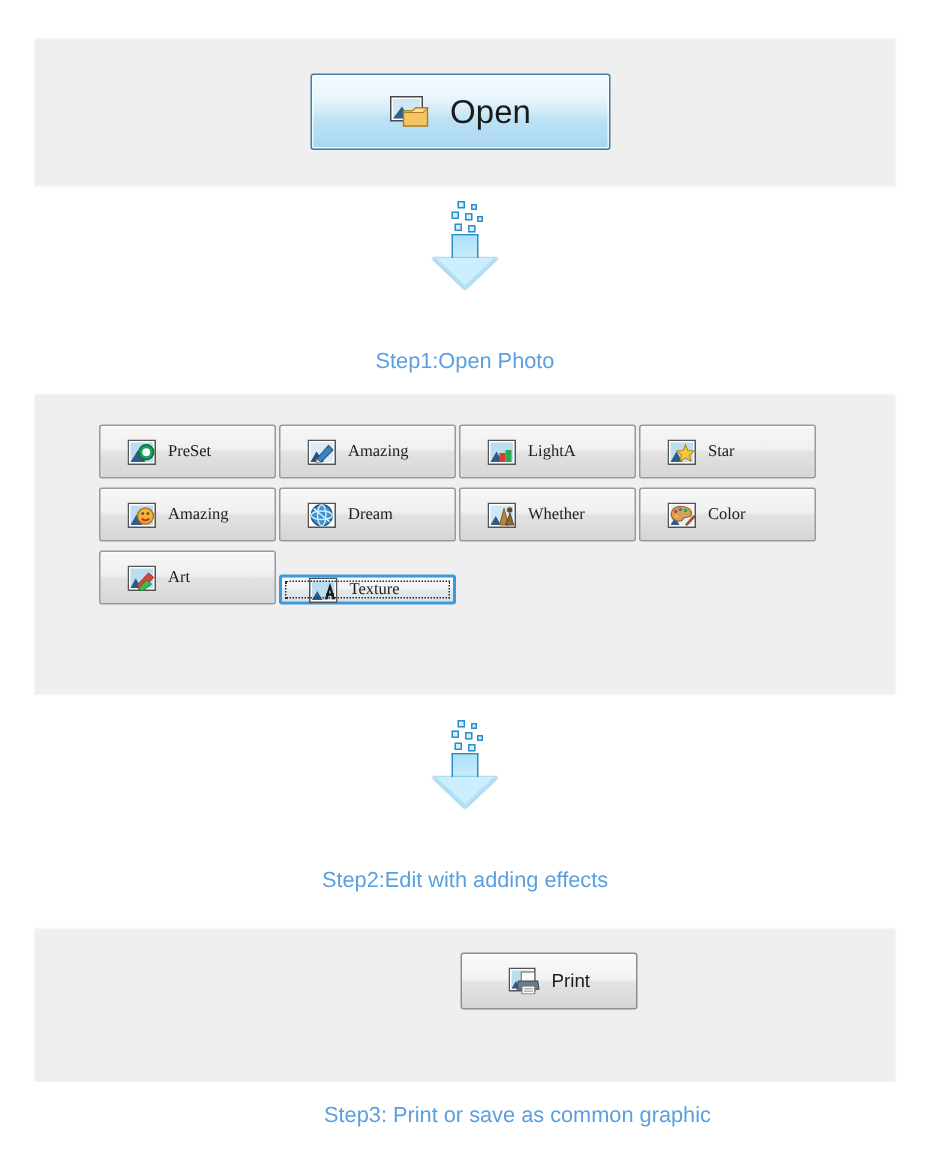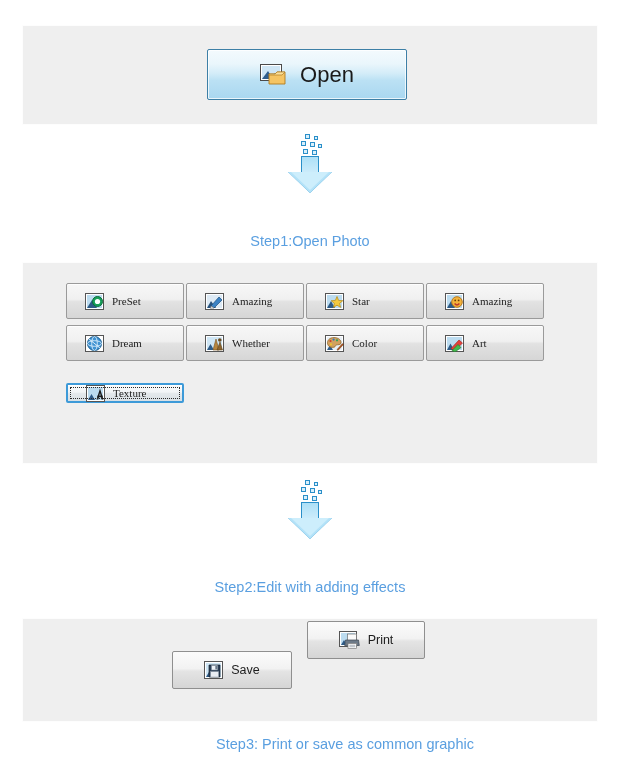--- a/index.html
+++ b/index.html
@@ -158,21 +158,21 @@
     border-radius: 2px;
     background: linear-gradient(to bottom,
         #fbfbfb 0%, #f2f2f2 46%, #e4e4e4 53%, #d5d5d5 100%);
     display: flex;
     align-items: center;
     justify-content: center;
     gap: 8px;
     cursor: pointer;
   }
   #btn-save  { left: 172px; top: 651px; width: 120px; }
-  #btn-print { left: 307px; top: 621px; width: 118px; }
+  #btn-print { left: 307px; top: 635px; width: 118px; }
   .out-btn .out-label {
     font-size: 12.5px;
     color: #1d1d1d;
     font-family: "Liberation Sans", sans-serif;
   }
 
   .icon { display: inline-block; line-height: 0; }
 </style>
 </head>
 <body>
@@ -236,20 +236,32 @@
           <rect x="0.5" y="0.5" width="18" height="16" fill="#ffffff" stroke="#555"></rect>
           <rect x="2" y="2" width="15" height="13" fill="#ddeaf5"></rect>
           <path d="M2 15 L6 8 L11 15 Z" fill="#27527d"></path>
           <path d="M6 13 L14 4 L17 7 L9 15 Z" fill="#3b82c4" stroke="#1d4f7c" stroke-width="0.7"></path>
           <path d="M6 13 L9 15 L5.5 15.5 Z" fill="#e8e8e8" stroke="#777" stroke-width="0.5"></path>
         </svg>
       </span>
       <span class="fx-label">Amazing</span>
     </div>
 
+    <div class="fx-btn">
+      <span class="icon">
+        <svg width="19" height="17" viewBox="0 0 19 17">
+          <rect x="0.5" y="0.5" width="18" height="16" fill="#ffffff" stroke="#555"></rect>
+          <rect x="2" y="2" width="15" height="13" fill="#bcdcf0"></rect>
+          <path d="M2 15 L6 8 L10 15 Z" fill="#2e5b87"></path>
+          <rect x="8" y="9" width="4" height="6" fill="#d83b30"></rect>
+          <rect x="12" y="7" width="4" height="8" fill="#2da94e"></rect>
+        </svg>
+      </span>
+      <span class="fx-label">LightA</span>
+    </div>
 
     <div class="fx-btn">
       <span class="icon">
         <svg width="19" height="17" viewBox="0 0 19 17">
           <rect x="0.5" y="0.5" width="18" height="16" fill="#ffffff" stroke="#555"></rect>
           <rect x="2" y="2" width="15" height="13" fill="#bcdcf0"></rect>
           <path d="M2 15 L6 8 L10 15 Z" fill="#2e5b87"></path>
           <path d="M12 3.5 L13.6 7.4 L17.8 7.7 L14.6 10.4 L15.6 14.4 L12 12.2 L8.4 14.4 L9.4 10.4 L6.2 7.7 L10.4 7.4 Z" fill="#f3c93f" stroke="#b48714" stroke-width="0.7"></path>
         </svg>
       </span>
@@ -359,34 +371,20 @@
         <span class="arrow-shaft"></span>
         <span class="arrow-head"></span>
         <span class="arrow-head-inner"></span>
       </div>
     </div>
     <div class="step-label">Step2:Edit with adding effects</div>
   </div>
 
   <div class="panel" id="panel-output"></div>
 
-  <div class="out-btn" id="btn-save">
-    <span class="icon">
-      <svg width="19" height="18" viewBox="0 0 19 18">
-        <rect x="0.5" y="0.5" width="18" height="17" fill="#ffffff" stroke="#555"></rect>
-        <rect x="2" y="2" width="15" height="14" fill="#cfe6f5"></rect>
-        <path d="M2 16 L5 11 L8 16 Z" fill="#2e5b87"></path>
-        <path d="M5 4 h11 v12 h-11 z" fill="#2b3f57" stroke="#16202e" stroke-width="0.7"></path>
-        <rect x="7.5" y="4.4" width="6" height="4.6" fill="#eef3f8" stroke="#7b8795" stroke-width="0.5"></rect>
-        <rect x="11.4" y="5" width="1.5" height="3.4" fill="#5a6a7c"></rect>
-        <rect x="6.6" y="10.6" width="8" height="5.4" fill="#e9eef4" stroke="#8b97a5" stroke-width="0.5"></rect>
-      </svg>
-    </span>
-    <span class="out-label">Save</span>
-  </div>
 
   <div class="out-btn" id="btn-print">
     <span class="icon">
       <svg width="21" height="18" viewBox="0 0 21 18">
         <rect x="0.5" y="0.5" width="17" height="15" fill="#ffffff" stroke="#555"></rect>
         <rect x="2" y="2" width="14" height="12" fill="#bcdcf0"></rect>
         <path d="M2 14 L5 9 L8 14 Z" fill="#2e5b87"></path>
         <rect x="8.5" y="3" width="9" height="6.5" fill="#fafafa" stroke="#6d6d6d" stroke-width="0.7"></rect>
         <path d="M6.5 9 h13 l0.8 5.5 h-14.6 z" fill="#6d7a88" stroke="#3c4651" stroke-width="0.7"></path>
         <rect x="9" y="12.4" width="8.5" height="5.2" fill="#fdfdfd" stroke="#7b7b7b" stroke-width="0.7"></rect>

